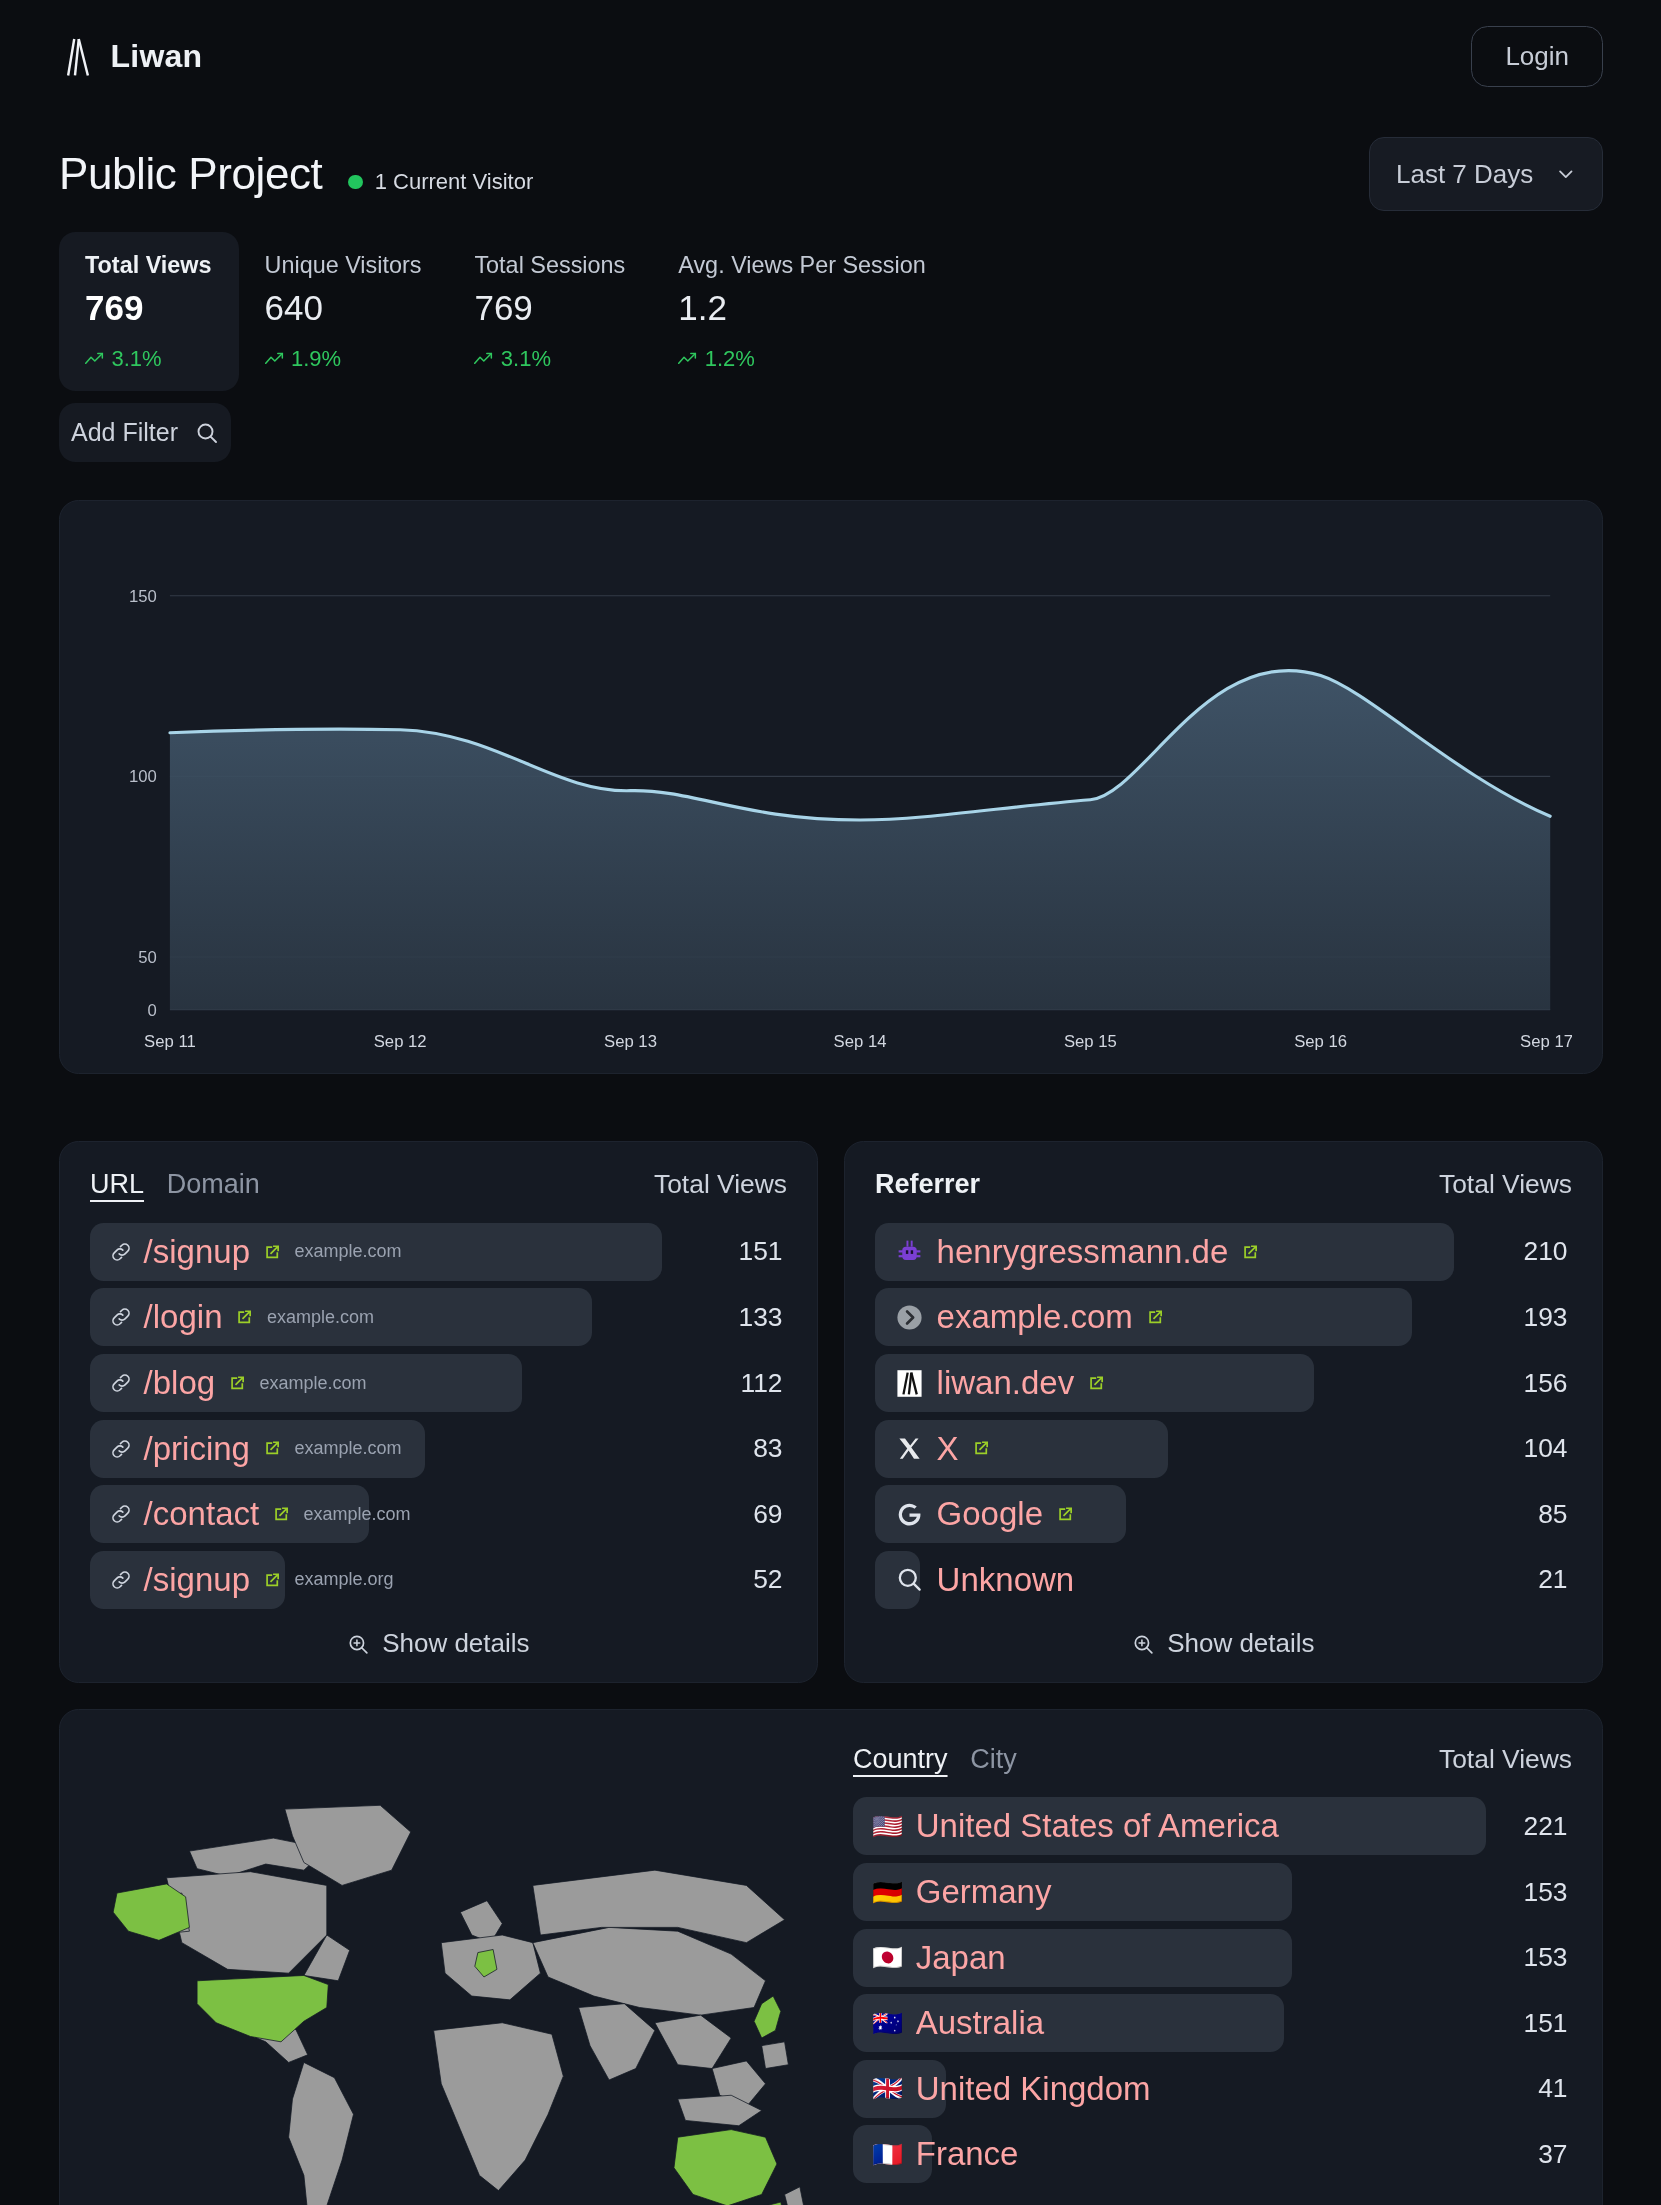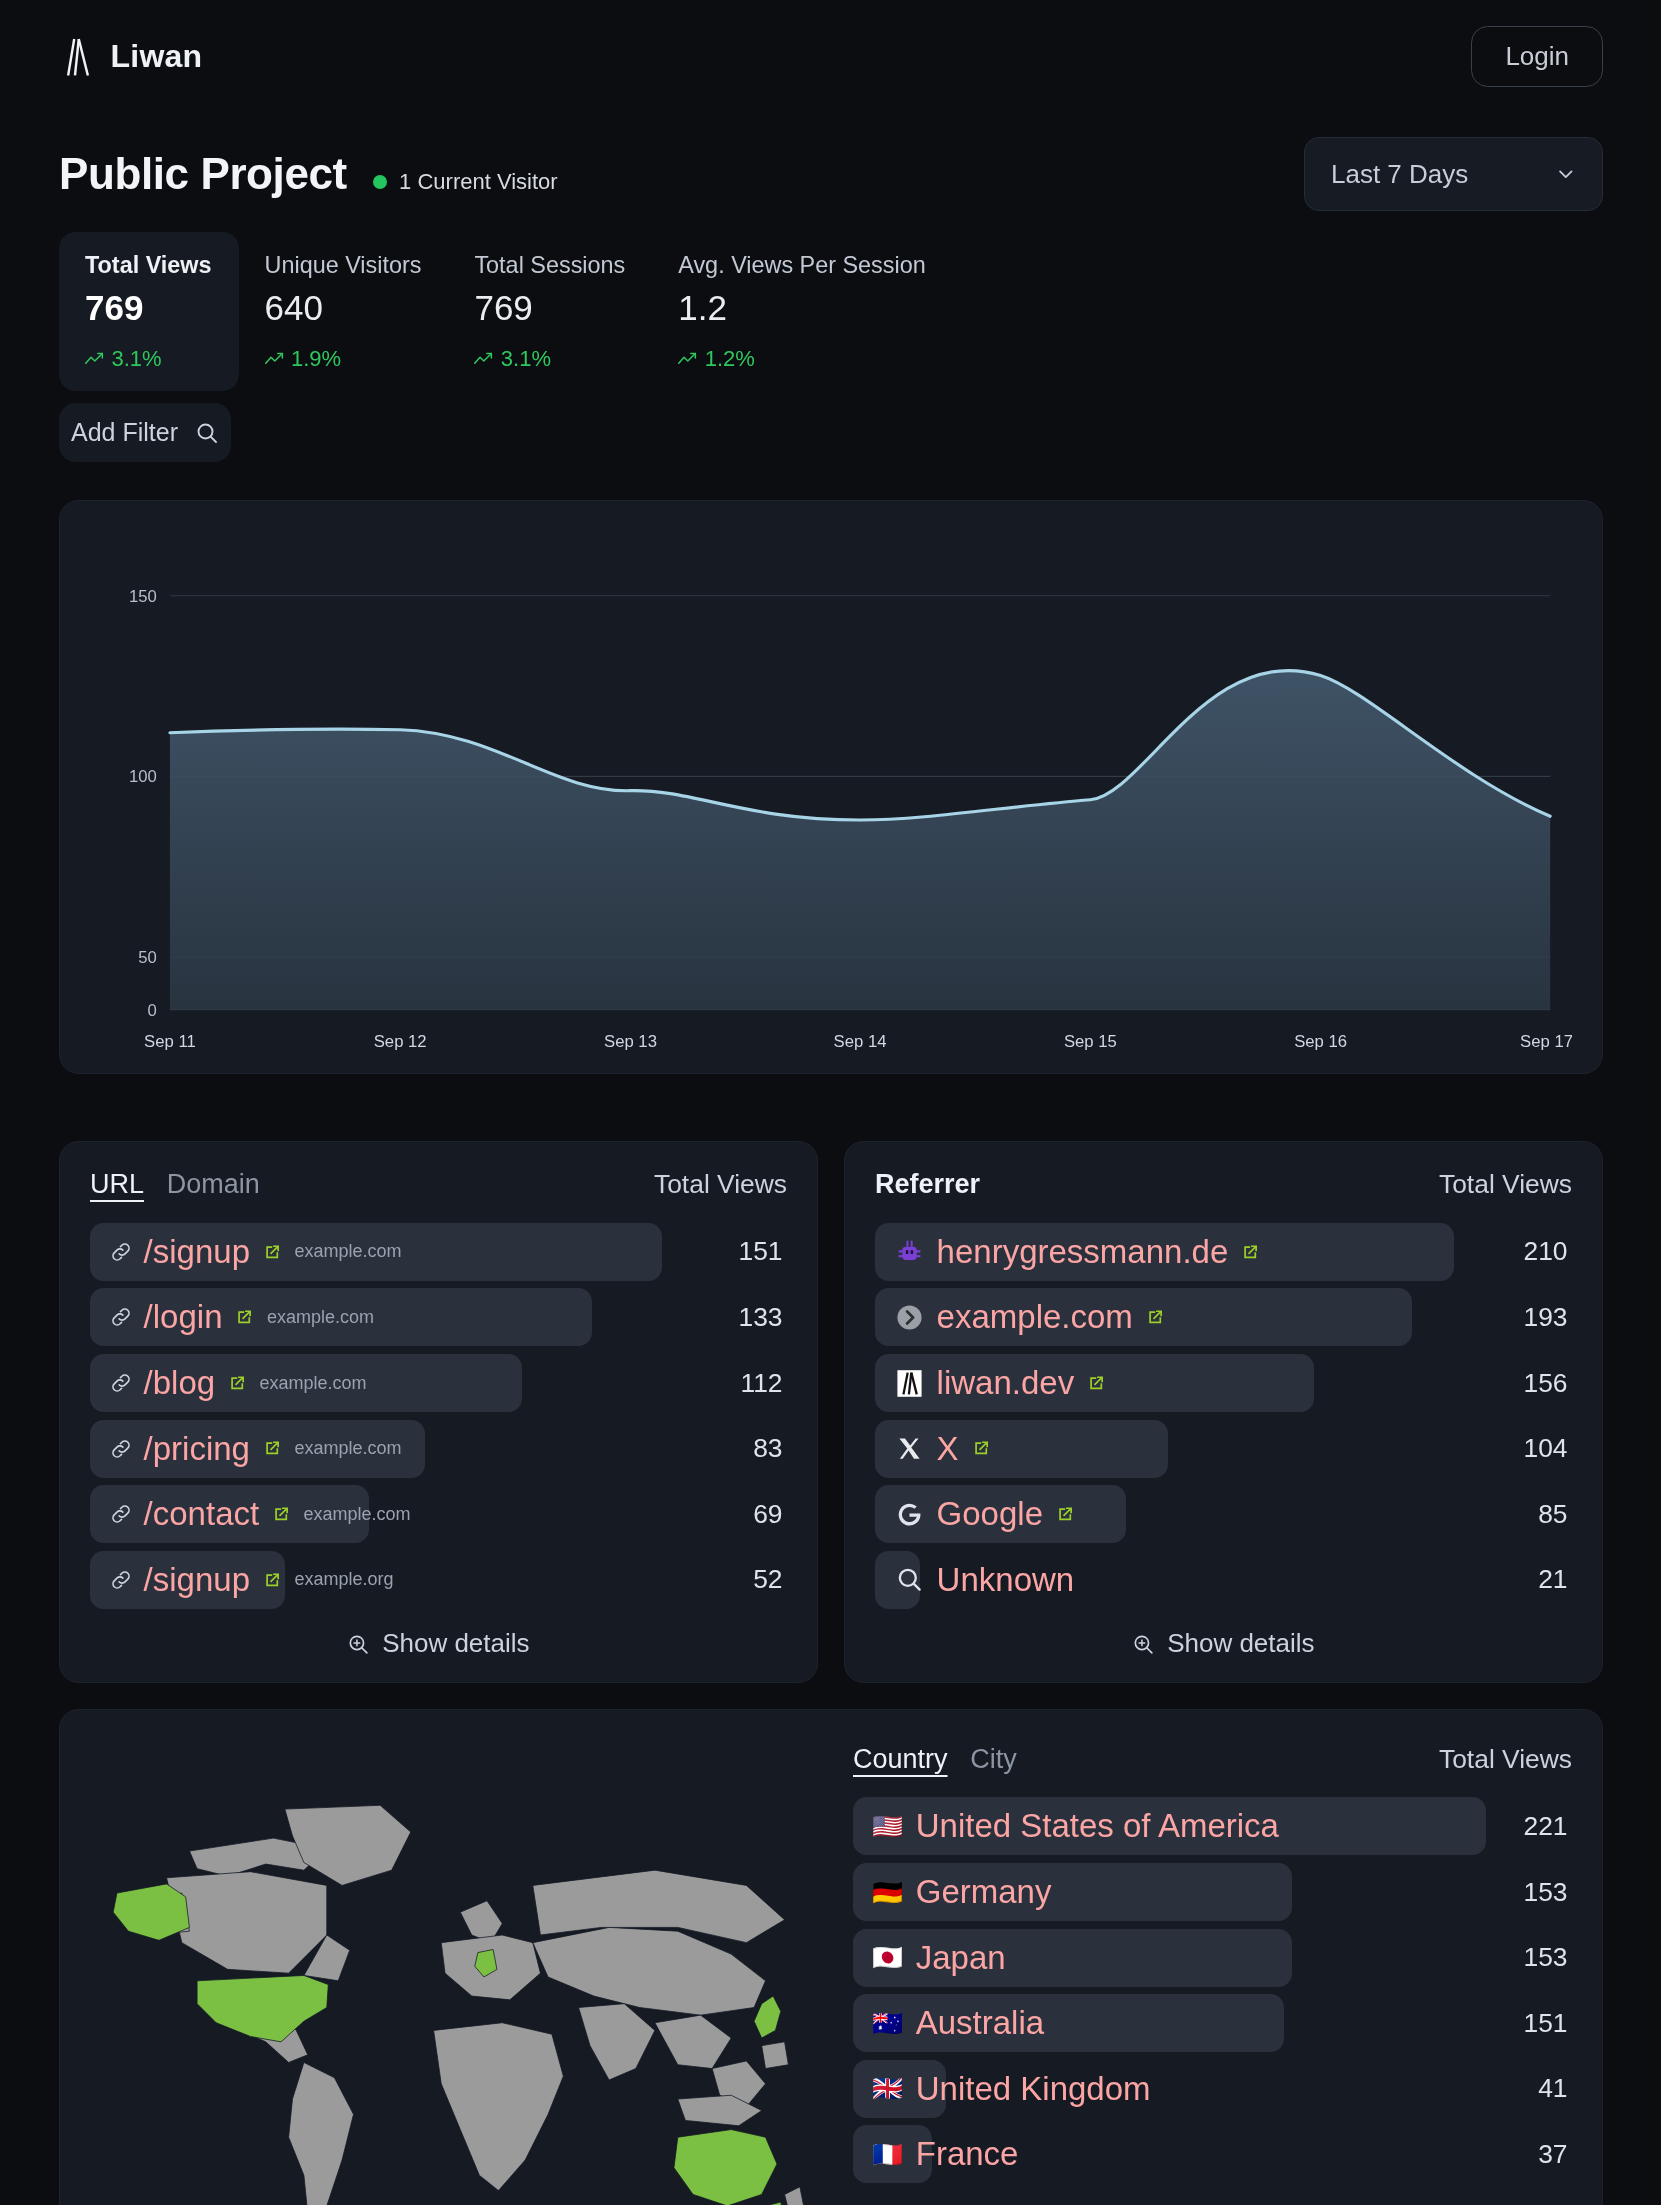--- a/index.html
+++ b/index.html
@@ -19,26 +19,26 @@
   .brand-name { font-size: 32px; font-weight: 700; letter-spacing: 0.2px; color: #eef1f5; }
   .login-btn {
     border: 1.5px solid #39404d; border-radius: 16.6px;
     padding: 13.6px 33px; font-size: 26px; color: #c7ccd6;
     background: transparent; cursor: pointer;
   }
 
   
   .proj-row { display: flex; align-items: center; justify-content: space-between; margin-top: 24px; }
   .proj-left { display: flex; align-items: baseline; gap: 26px; }
-  .proj-title { font-size: 44px; font-weight: 700; color: #f2f4f8; letter-spacing: -0.4px; }
+  .proj-title { font-size: 44px; font-weight: 400; color: #f2f4f8; letter-spacing: -0.4px; }
   .visitor { display: flex; align-items: center; gap: 12px; font-size: 22px; color: #d6dae2; }
   .dot { width: 14.3px; height: 14.3px; border-radius: 50%; background: #22c55e; display: inline-block; }
   .range-select {
     display: flex; align-items: center; justify-content: space-between;
-    width: 299px; height: 74px; padding: 0 26px;
+    width: 234px; height: 74px; padding: 0 26px;
     background: #171b23; border: 1.1px solid #262c38; border-radius: 15px;
     font-size: 26px; color: #c8cdd7; cursor: pointer;
   }
   .chev { width: 19.6px; height: 19.6px; }
 
   
   .metrics { display: flex; align-items: stretch; gap: 0; margin-top: 21px; }
   .metric { padding: 19.6px 27px 19.6px 26px; border-radius: 16.6px; cursor: pointer; }
   .metric.active { background: #161a22; }
   .metric-label { font-size: 23.4px; color: #c3c9d4; margin-bottom: 9px; white-space: nowrap; }

